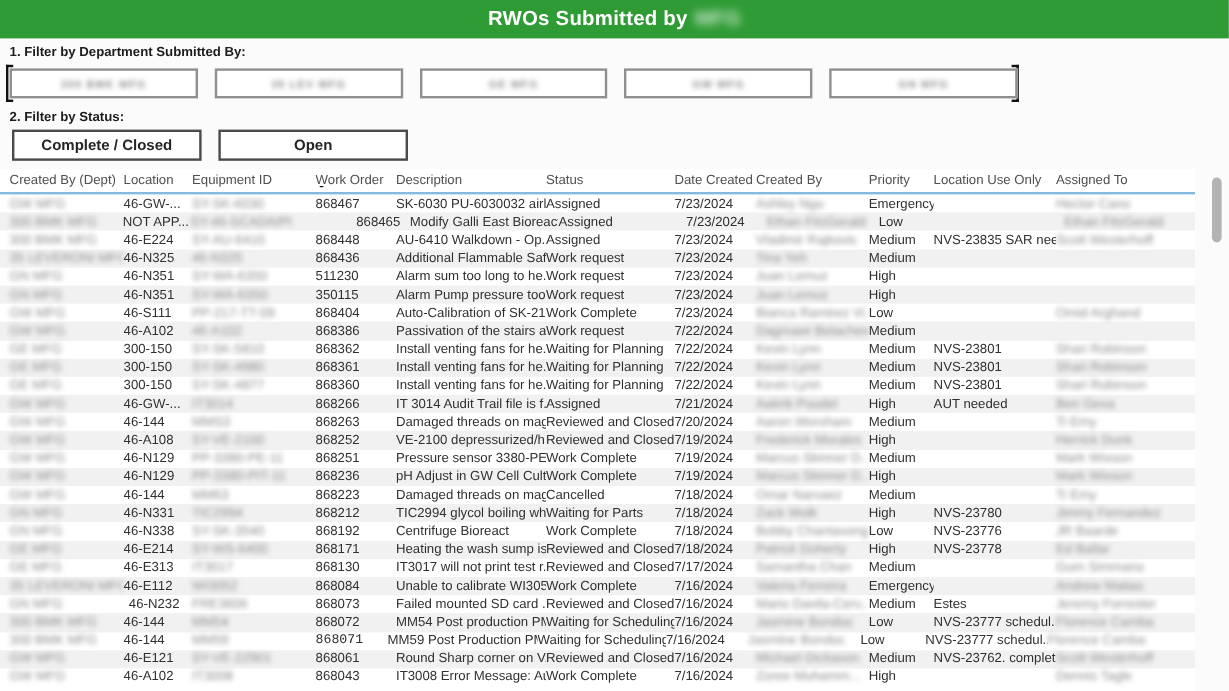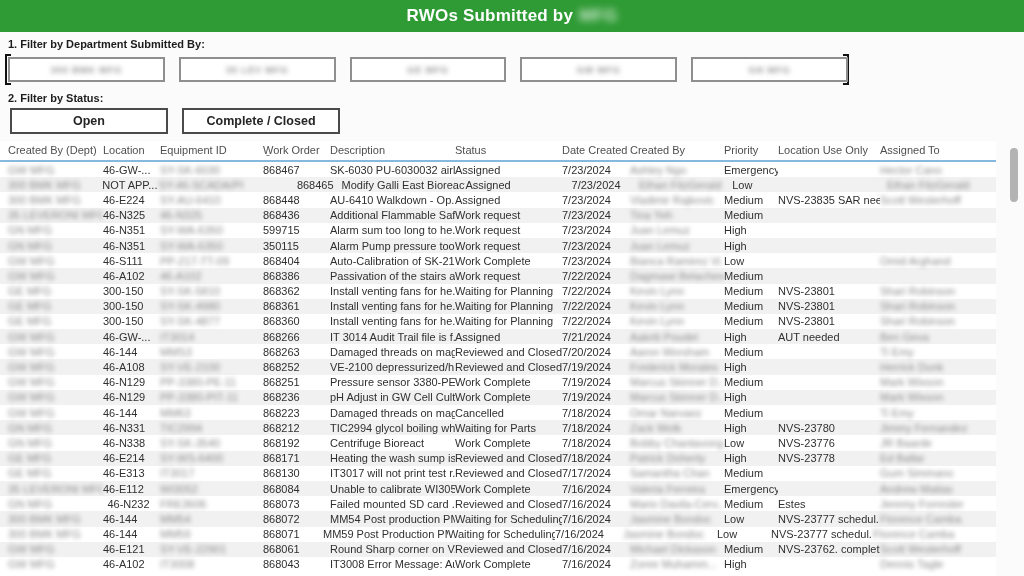--- a/index.html
+++ b/index.html
@@ -77,22 +77,22 @@
       <span>GW MFG</span>
     </div>
     <div class="dept-btn">
       <span>GN MFG</span>
     </div>
   </div>
 
 <div class="section-label" id="status-label">2. Filter by Status:</div>
 
 <div class="status-row">
+  <div class="status-btn">Complete / Closed</div>
   <div class="status-btn">Open</div>
-  <div class="status-btn">Complete / Closed</div>
 </div>
 
 <div class="table-wrap">
   <div class="thead" id="thead" style="border-bottom-color: rgb(134, 185, 224);">
       <div class="hcell" style="width: 95px;">Created By (Dept)</div>
       <div class="hcell" style="width: 57px;">Location</div>
       <div class="hcell" style="width: 103px;">Equipment ID</div>
       <div class="hcell" style="width: 67px;">Work Order<span class="sort">▼</span></div>
       <div class="hcell" style="width: 125px;">Description</div>
       <div class="hcell" style="width: 107px;">Status</div>
@@ -152,21 +152,21 @@
         <div class="cell" style="width: 68px;">7/23/2024</div>
         <div class="cell blur" style="width: 94px;">Tina Yeh</div>
         <div class="cell" style="width: 54px;">Medium</div>
         <div class="cell" style="width: 102px;"></div>
         <div class="cell" style="width: 110px;"></div>
       </div>
       <div class="row">
         <div class="cell blur" style="width: 95px;">GN MFG</div>
         <div class="cell" style="width: 57px;">46-N351</div>
         <div class="cell blur" style="width: 103px;">SY-WA-6350</div>
-        <div class="cell" style="width: 67px;">599715</div>
+        <div class="cell" style="width: 67px;">511230</div>
         <div class="cell" style="width: 125px;">Alarm sum too long to he...</div>
         <div class="cell" style="width: 107px;">Work request</div>
         <div class="cell" style="width: 68px;">7/23/2024</div>
         <div class="cell blur" style="width: 94px;">Juan Lemuz</div>
         <div class="cell" style="width: 54px;">High</div>
         <div class="cell" style="width: 102px;"></div>
         <div class="cell" style="width: 110px;"></div>
       </div>
       <div class="row">
         <div class="cell blur" style="width: 95px;">GN MFG</div>
@@ -412,21 +412,21 @@
         <div class="cell" style="width: 68px;">7/16/2024</div>
         <div class="cell blur" style="width: 94px;">Jasmine Bondoc</div>
         <div class="cell" style="width: 54px;">Low</div>
         <div class="cell" style="width: 102px;">NVS-23777 schedul...</div>
         <div class="cell blur" style="width: 110px;">Florence Camba</div>
       </div>
       <div class="row">
         <div class="cell blur" style="width: 95px;">300 BMK MFG</div>
         <div class="cell" style="width: 57px;">46-144</div>
         <div class="cell blur" style="width: 103px;">MM59</div>
-        <div class="cell" style="width: 60px;">868071</div>
+        <div class="cell" style="width: 60px; font-family: Liberation Mono, monospace;">868071</div>
         <div class="cell" style="width: 125px;">MM59 Post Production PM</div>
         <div class="cell" style="width: 107px;">Waiting for Scheduling</div>
         <div class="cell" style="width: 68px;">7/16/2024</div>
         <div class="cell blur" style="width: 94px;">Jasmine Bondoc</div>
         <div class="cell" style="width: 54px;">Low</div>
         <div class="cell" style="width: 102px;">NVS-23777 schedul...</div>
         <div class="cell blur" style="width: 110px;">Florence Camba</div>
       </div>
       <div class="row">
         <div class="cell blur" style="width: 95px;">GW MFG</div>

